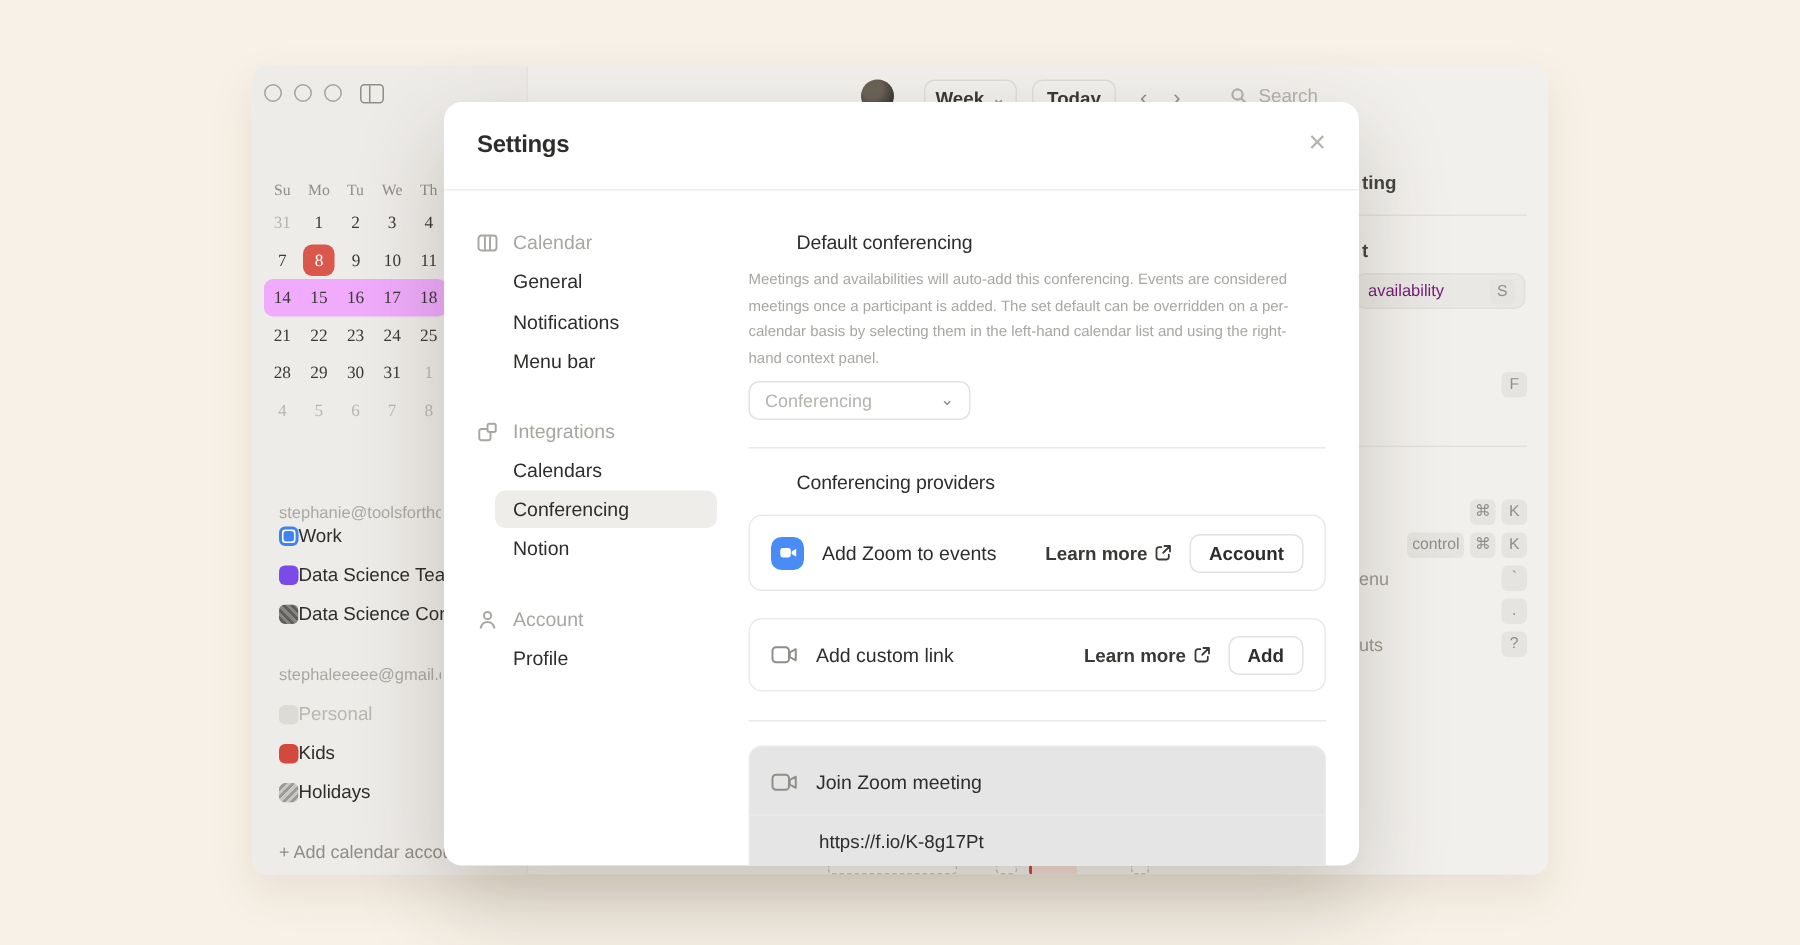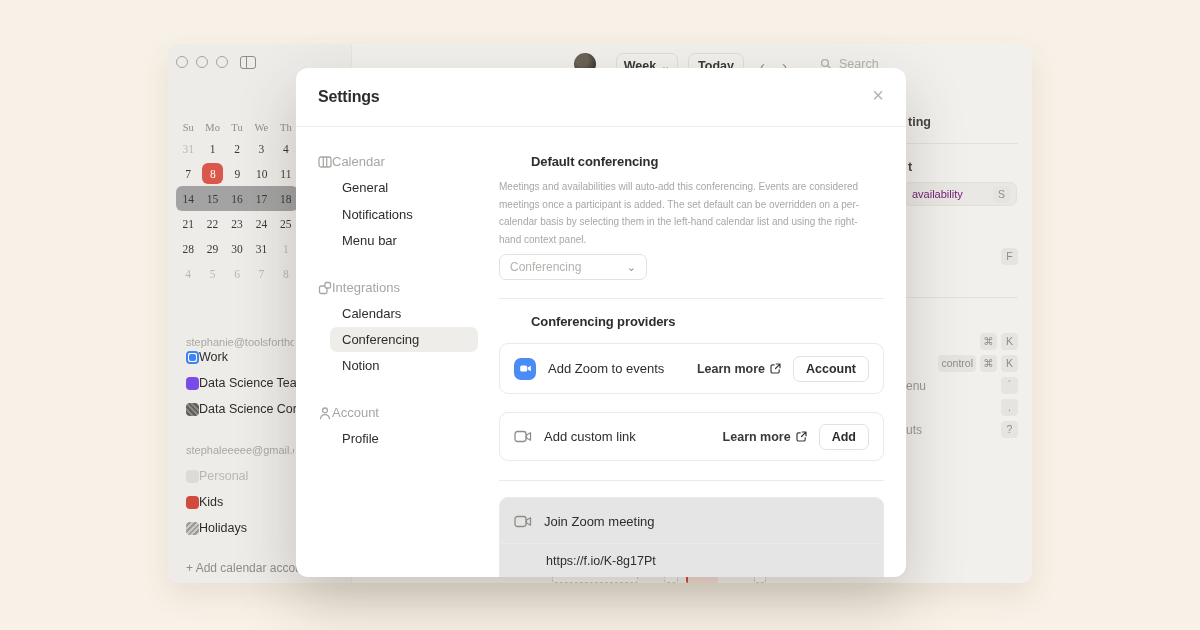--- a/index.html
+++ b/index.html
@@ -24,21 +24,21 @@
   .chev { font-size:11px; color:#8f8d89; line-height:1; }
   .nav-arrow { position:absolute; top:13px; font-size:15px; color:#8f8d89; }
   .searchbar { position:absolute; left:652px; top:13px; display:flex; align-items:center; gap:7px; color:#b3b1ac; font-size:12.5px; }
 
   
   .mini-cal { position:absolute; left:8px; top:74px; width:122px;font-family:Liberation Serif, serif; }
   .mc-row { display:flex; }
   .mc-cell { width:25px; height:25px; display:flex; align-items:center; justify-content:center; font-size:11.5px; color:#3a3936; }
   .mc-head .mc-cell { font-size:10.5px; color:#8f8d89; height:18px; }
   .mc-muted { color:#b9b7b2; }
-  .mc-selweek { background:#a3a3a3; border-radius:6px; }
+  .mc-selweek { background:#f0abfc; border-radius:6px; }
   .mc-today { background:#d9574b; color:#fff !important; width:21px; height:21px; border-radius:6px; display:flex; align-items:center; justify-content:center; margin:2px; }
 
   
   .acct-email { position:absolute; left:18px; width:108px; font-size:11px; color:#aaa8a3; white-space:nowrap; overflow:hidden; }
   .cal-row { position:absolute; left:18px; display:flex; align-items:center; font-size:12.5px; color:#2e2d2b; white-space:nowrap; }
   .cal-chip { width:13px; height:13px; border-radius:4px; flex:0 0 auto; }
   .chip-work { border:2px solid #3f82f2; background:#fff; display:flex; align-items:center; justify-content:center; }
   .chip-work i { display:block; width:7px; height:7px; background:#3f82f2; border-radius:2px; }
   .chip-checker { background:#605e5a; background-image:repeating-linear-gradient(45deg, rgba(255,255,255,.25) 0 2px, transparent 2px 4px); }
   .chip-stripes { background:#9c9a95; background-image:repeating-linear-gradient(135deg, rgba(255,255,255,.45) 0 2px, transparent 2px 4px); }
@@ -61,26 +61,26 @@
   .frag-dash { border:1px dashed #c8c6c1; border-top:none; background:#f7f5f2; border-radius:0 0 3px 3px; }
   .frag-red { background:#f6ddd7; border-left:2px solid #d6453a; border-radius:0 0 2px 2px; }
 
   
   .modal { position:absolute; left:296px; top:68px; width:610px; height:509px; background:#fff;
     border-radius:12px; box-shadow:0 24px 60px rgba(50,40,25,.22); overflow:hidden; z-index:10; }
   .modal-title { position:absolute; left:22px; top:20px; font-size:16px; font-weight:700; letter-spacing:-.2px; }
   .modal-close { position:absolute; right:18px; top:12px; font-size:20px; color:#b5b3ae; cursor:pointer; padding:4px; }
   .modal-hr { position:absolute; left:0; top:58px; width:100%; height:1px; background:#efedea; }
 
-  .mnav-section { position:absolute; left:22px; display:flex; align-items:center; color:#a8a6a1; font-size:13px; }
+  .mnav-section { position:absolute; left:22px; display:flex; align-items:center; gap:10px; color:#a8a6a1; font-size:13px; }
   .mnav-item { position:absolute; left:46px; font-size:13px; color:#2e2d2b; }
   .mnav-pill { position:absolute; left:34px; top:259px; width:148px; height:25px; background:#efedea; border-radius:7px; }
 
   .mc-content { position:absolute; left:203px; width:385px; }
-  .h-13 { font-size:13px; font-weight:700; letter-spacing:-.1px;padding-left:32px; }
+  .h-13 { font-size:13px; font-weight:400; letter-spacing:-.1px;padding-left:32px; }
   .desc { position:absolute; left:203px; top:110px; width:377px; font-size:10px; line-height:17.5px; color:#a9a7a2; }
   .select { position:absolute; left:203px; top:186px; width:148px; height:26px; border:1px solid #e4e2de; border-radius:7px;
     display:flex; align-items:center; padding:0 10px; font-size:12px; color:#b5b3ae; background:#fff; }
   .select .chev { margin-left:auto; }
   .content-hr { position:absolute; left:203px; width:385px; height:1px; background:#eceae6; }
 
   .card { position:absolute; left:203px; width:385px; border:1px solid #eceae6; border-radius:9px; background:#fff; }
   .card-row { display:flex; align-items:center; padding:0 14px; height:100%; gap:12px; }
   .card-label { font-size:13px; color:#2e2d2b; }
   .learn-more { margin-left:auto; display:flex; align-items:center; gap:5px; font-size:12.5px; font-weight:700; color:#3a3936; cursor:pointer; }

